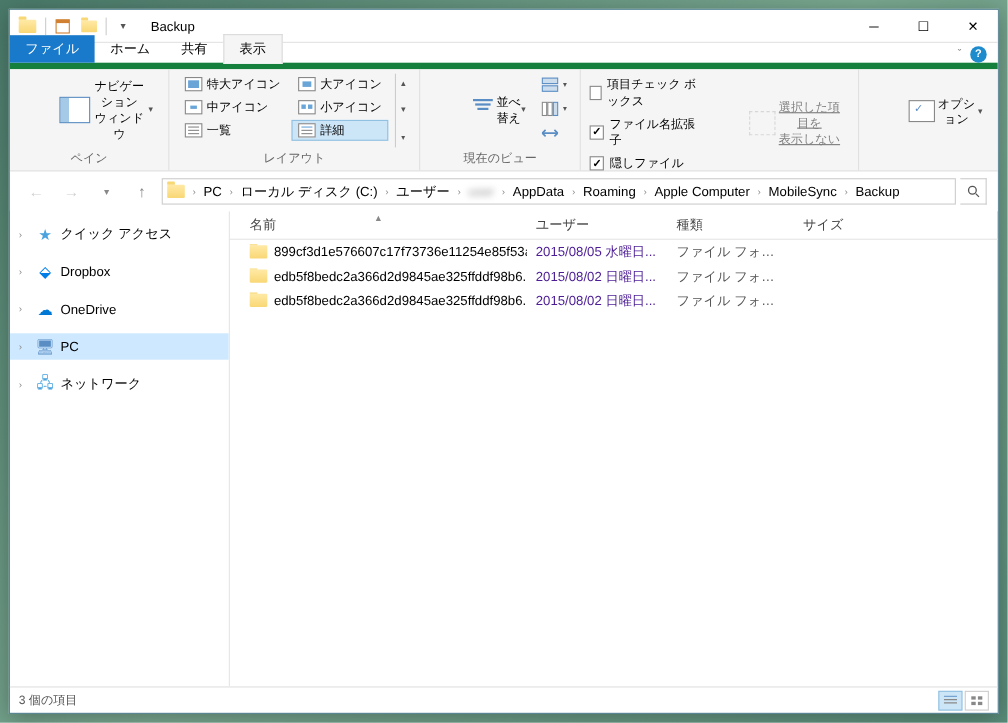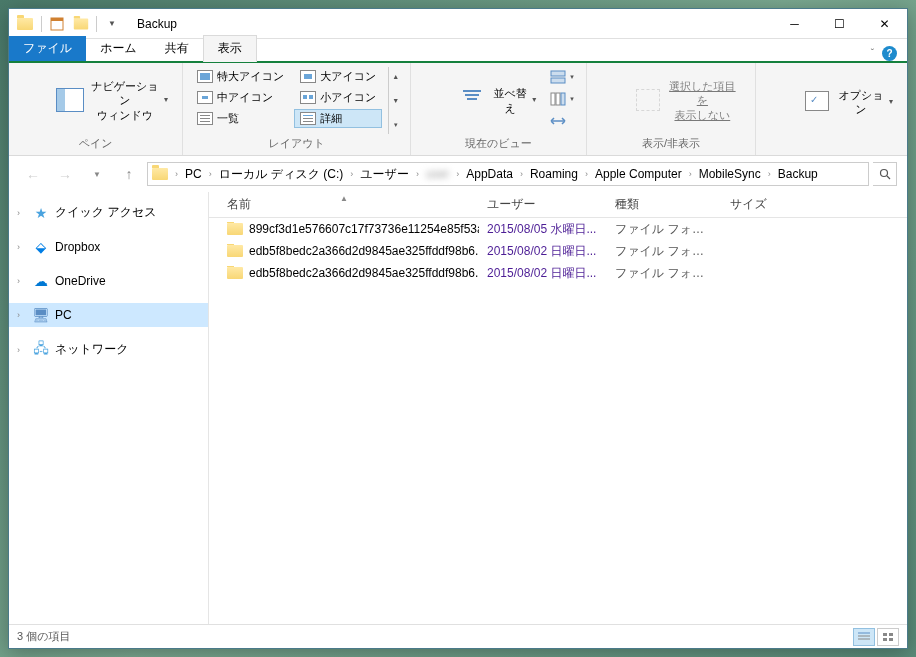--- a/index.html
+++ b/index.html
@@ -13,21 +13,21 @@
 .folder-icon-small::before { content: ''; position: absolute; top: -3px; left: 0; width: 7px; height: 3px; background: #f8d775; border-radius: 1px 1px 0 0; }
 .titlebar-qat { display: flex; gap: 2px; align-items: center; }
 .qat-btn { width: 22px; height: 22px; display: flex; align-items: center; justify-content: center; }
 .qat-divider { width: 1px; height: 16px; background: #ccc; margin: 0 2px; }
 .dropdown-arrow { font-size: 8px; color: #555; }
 .titlebar-title { margin-left: 8px; font-size: 12px; color: #000; }
 .titlebar-controls { margin-left: auto; display: flex; }
 .titlebar-btn { width: 45px; height: 29px; display: flex; align-items: center; justify-content: center; font-size: 12px; cursor: pointer; }
 
 
-.tabs { height: 24px; display: flex; align-items: flex-end; background: #fff; border-bottom: 2px solid #15803d; padding-left: 0; }
+.tabs { height: 24px; display: flex; align-items: flex-end; background: #fff; border-bottom: 6px solid #15803d; padding-left: 0; }
 .tab { padding: 4px 14px; font-size: 12px; cursor: pointer; position: relative; }
 .tab.file { background: #1979ca; color: #fff; }
 .tab.active { background: #f5f5f5; border: 1px solid #dadada; border-bottom: 1px solid #f5f5f5; margin-bottom: -1px; }
 .tabs-right { margin-left: auto; display: flex; align-items: center; gap: 8px; padding-right: 10px; }
 .help-icon { width: 15px; height: 15px; border-radius: 50%; background: #1e8bcd; color: #fff; font-size: 10px; display: flex; align-items: center; justify-content: center; cursor: pointer; font-weight: bold; }
 .expand-icon { font-size: 10px; color: #666; cursor: pointer; }
 
 
 .ribbon { height: 93px; background: #f5f5f5; border-bottom: 1px solid #dadada; display: flex; }
 .ribbon-group { border-right: 1px solid #e0e0e0; padding: 4px 8px 2px; display: flex; flex-direction: column; }
@@ -252,20 +252,34 @@
                 </svg>
               </span>
             </div>
         </div>
       </div>
       <div class="ribbon-group-label">現在のビュー</div>
     </div>
 
     <div class="ribbon-group">
       <div class="ribbon-group-content">
+        <div class="ribbon-small-items" style="justify-content:center">
+          <div class="checkbox-item">
+              <div class="checkbox"></div>
+              <span>項目チェック ボックス</span>
+            </div>
+          <div class="checkbox-item">
+              <div class="checkbox checked"></div>
+              <span>ファイル名拡張子</span>
+            </div>
+          <div class="checkbox-item">
+              <div class="checkbox checked"></div>
+              <span>隠しファイル</span>
+            </div>
+        </div>
         <div class="ribbon-big-btn disabled">
           <div class="ribbon-big-icon">
               <div class="hide-icon"></div>
             </div>
           <span style="white-space:pre-line">選択した項目を
 表示しない</span>
         </div>
       </div>
       <div class="ribbon-group-label">表示/非表示</div>
     </div>

